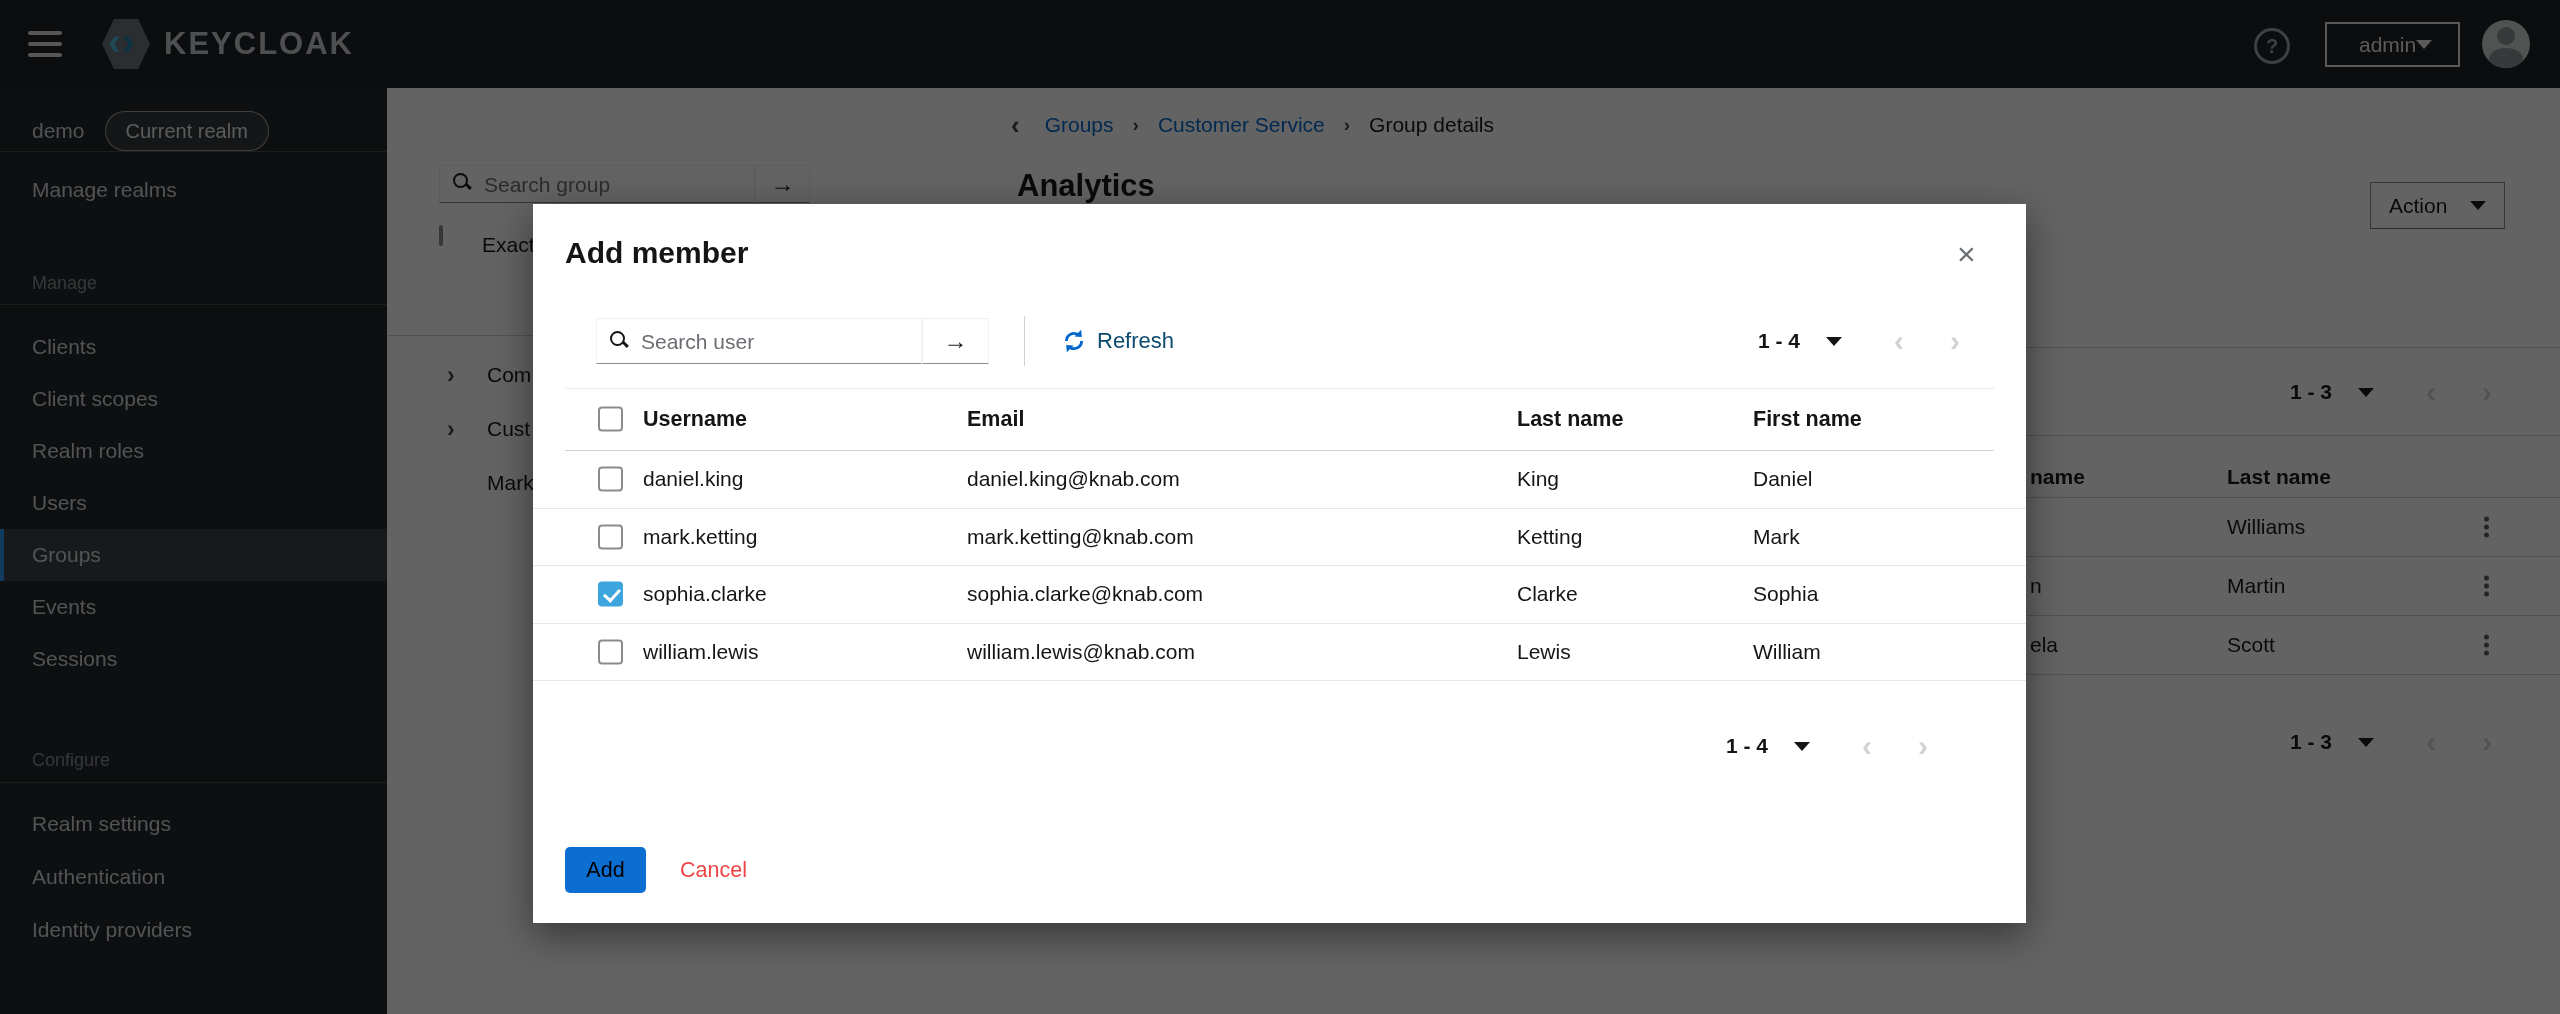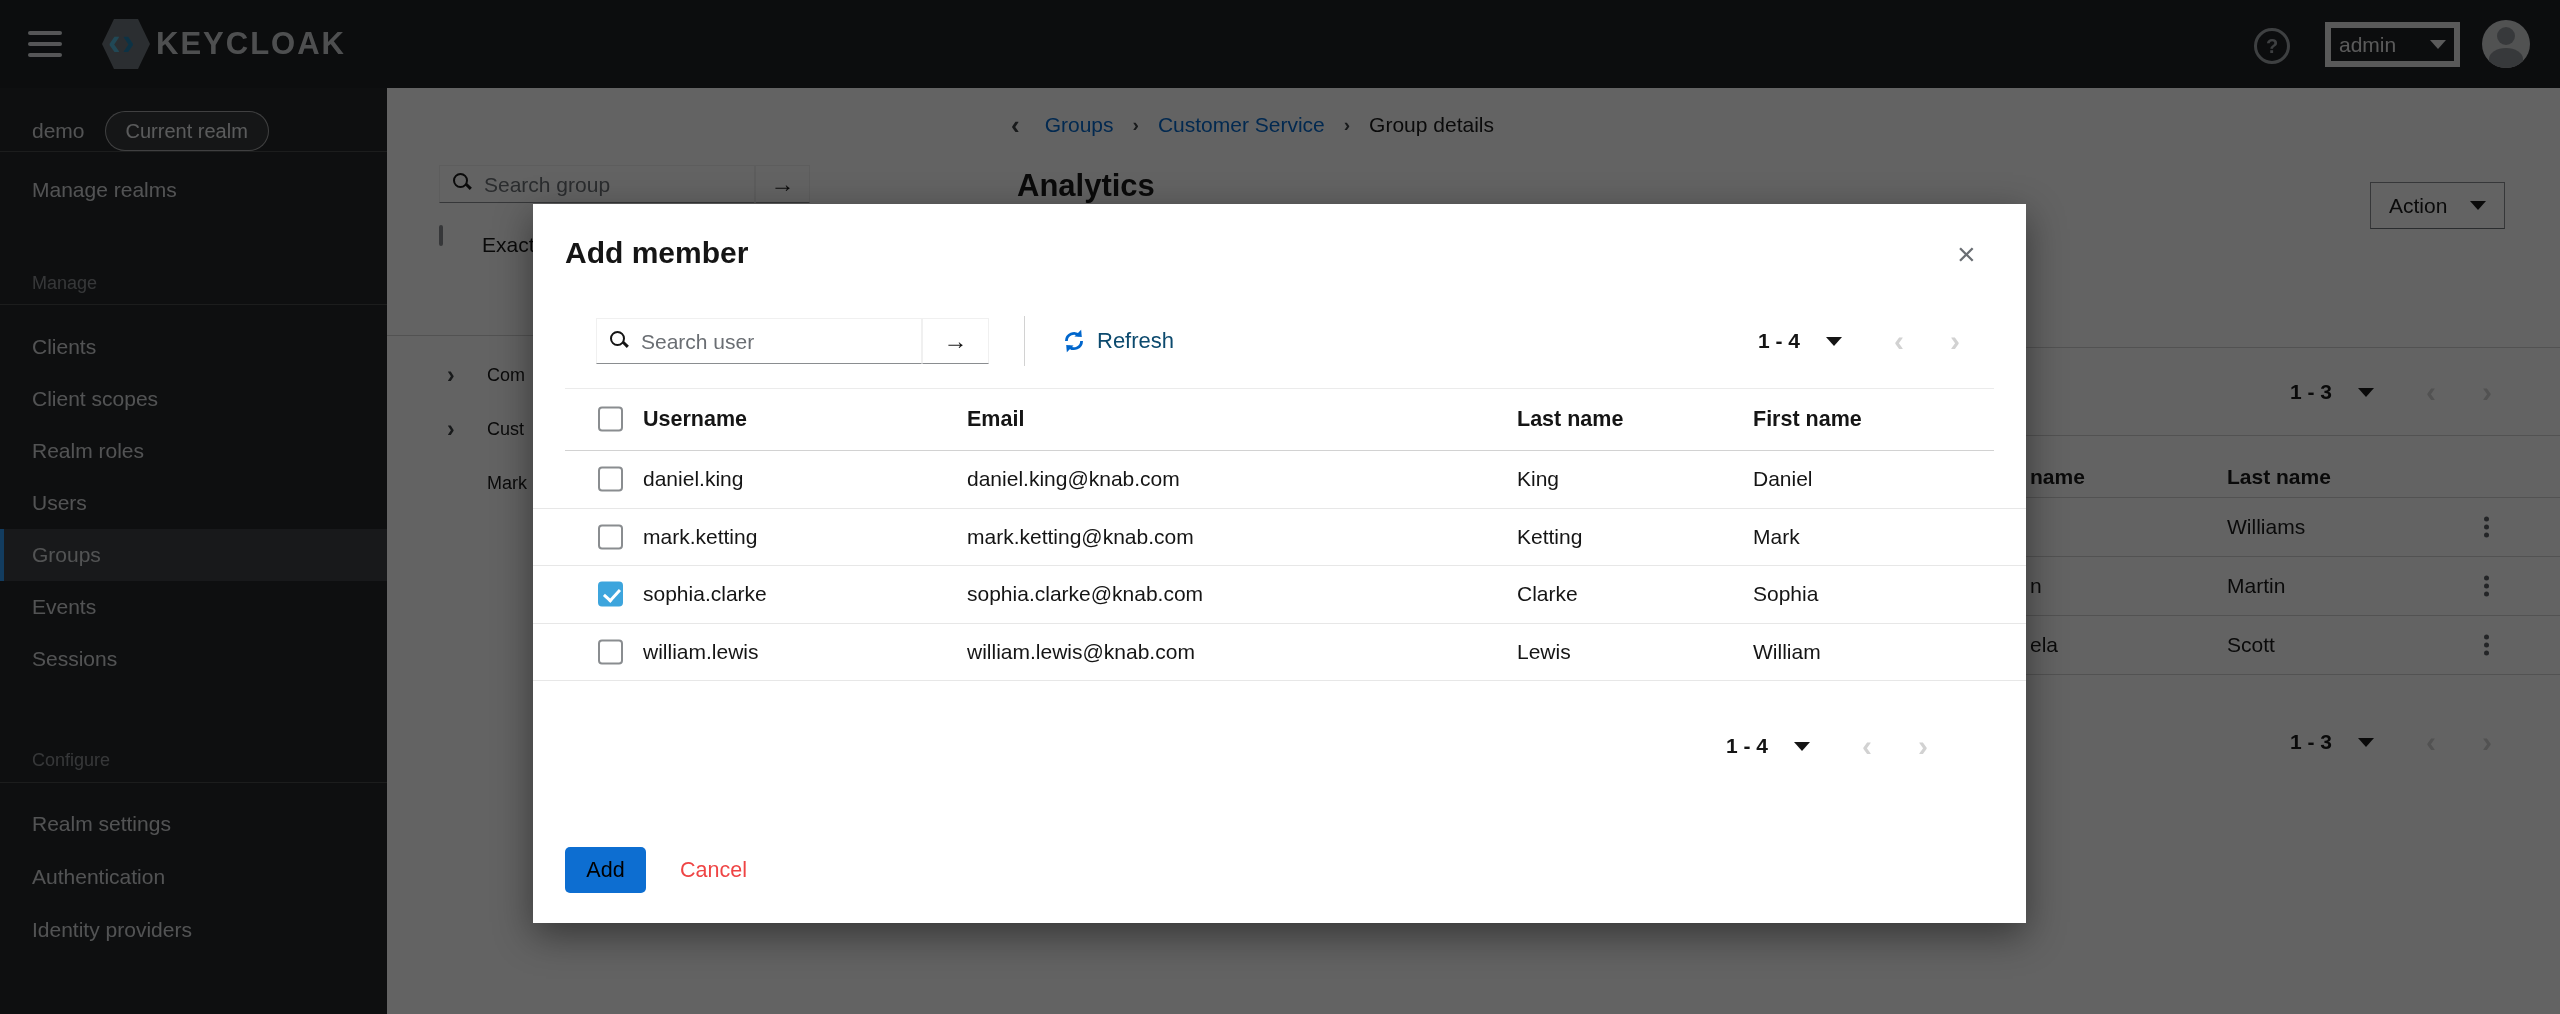--- a/index.html
+++ b/index.html
@@ -4,32 +4,32 @@
 <style>
   html,body{margin:0;padding:0;background:#444;}
   .canvas{position:relative;width:2560px;height:1014px;overflow:hidden;background:#fff;
           font-family:"Liberation Sans","DejaVu Sans",sans-serif;color:#151515;}
   .abs{position:absolute;}
 
   
   .masthead{left:0;top:0;width:2560px;height:88px;background:#1b1d21;}
   .burger{left:28px;top:31px;width:34px;height:26px;cursor:pointer;}
   .burger i{display:block;height:4px;border-radius:2px;background:#dcdee0;margin-bottom:7px;}
-  .brand{left:102px;top:19px;display:flex;align-items:center;gap:6px;}
+  .brand{left:102px;top:19px;display:flex;align-items:center;gap:14px;}
   .hex{position:relative;width:48px;height:50px;background:#6d757b;
        clip-path:polygon(25% 0,75% 0,100% 50%,75% 100%,25% 100%,0 50%);}
   .hex span{position:absolute;top:-2px;font-size:38px;font-weight:bold;line-height:50px;}
   .lg1{left:6px;color:#52b9dc;} .lg1::before{content:"‹";}
   .lg2{left:20px;color:#1f7fae;} .lg2::before{content:"›";}
   .wordmark{font-size:31px;font-weight:bold;letter-spacing:2px;color:#c9cbcd;}
   .help{left:2254px;top:28px;width:30px;height:30px;border:3px solid #9ea2a6;border-radius:50%;
         color:#9ea2a6;font-size:20px;font-weight:bold;display:flex;align-items:center;justify-content:center;}
   .help::before{content:"?";}
-  .adminbox{left:2325px;top:22px;width:135px;height:45px;border:6px solid #e5e5e5;
-            display:flex;align-items:center;justify-content:space-between;padding:0 8px;box-sizing:border-box;}
+  .adminbox{left:2325px;top:22px;width:135px;height:45px;border:2px solid #e5e5e5;
+            display:flex;align-items:center;justify-content:space-between;padding:0 32px;box-sizing:border-box;}
   .adminbox .lbl{font-size:21px;color:#e8e8e8;}
   .caret{width:0;height:0;border-left:8px solid transparent;border-right:8px solid transparent;border-top:9px solid #e8e8e8;}
   .avatar{left:2482px;top:20px;width:48px;height:48px;border-radius:50%;background:#cfd1d3;overflow:hidden;}
   .avatar .head{position:absolute;left:15px;top:7px;width:18px;height:18px;border-radius:50%;background:#8d9195;}
   .avatar .body{position:absolute;left:7px;top:28px;width:34px;height:22px;border-radius:50% 50% 0 0;background:#8d9195;}
 
   
   .sidebar{left:0;top:88px;width:387px;height:926px;background:#212427;}
   .realmrow{left:0;top:0;width:387px;height:62px;display:flex;align-items:center;padding-left:32px;box-sizing:border-box;gap:20px;}
   .realmname{font-size:21px;color:#d3d5d7;}
@@ -58,21 +58,21 @@
   .arrowbtn::before{content:"→";}
   .cbox{width:25px;height:25px;border:2px solid #8a8d90;border-radius:4px;background:#fff;box-sizing:border-box;cursor:pointer;position:relative;}
   .cbox.checked{background:#3da5dd;border-color:#3da5dd;}
   .cbox.checked::after{content:"";position:absolute;left:7px;top:2px;width:7px;height:13px;
                        border-right:3px solid #fff;border-bottom:3px solid #fff;transform:rotate(42deg);}
   .hline{background:#d2d2d2;height:1px;}
   .treerow{left:0;width:588px;height:54px;}
   .tree-chev{position:absolute;left:60px;top:50%;transform:translateY(-50%);font-size:23px;font-weight:bold;color:#3c3f42;visibility:hidden;}
   .tree-chev.show{visibility:visible;}
   .tree-chev::before{content:"›";}
-  .treelabel{position:absolute;left:100px;top:50%;transform:translateY(-50%);font-size:18px;color:#151515;white-space:nowrap;}
+  .treelabel{position:absolute;left:100px;top:50%;transform:translateY(-50%);font-size:21px;color:#151515;white-space:nowrap;}
 
   
   .content{left:975px;top:88px;width:1585px;height:926px;background:#fff;}
   .breadcrumb{left:36px;top:24px;height:26px;display:flex;align-items:center;gap:19px;font-size:21px;}
   .backchev{font-size:26px;font-weight:bold;color:#3c3f42;margin-right:6px;}
   .backchev::before{content:"‹";}
   .crumb-link{color:#0066cc;cursor:pointer;}
   .crumb-sep{font-size:19px;font-weight:bold;color:#3c3f42;}
   .crumb-sep::before{content:"›";}
   .crumb-cur{color:#151515;}

